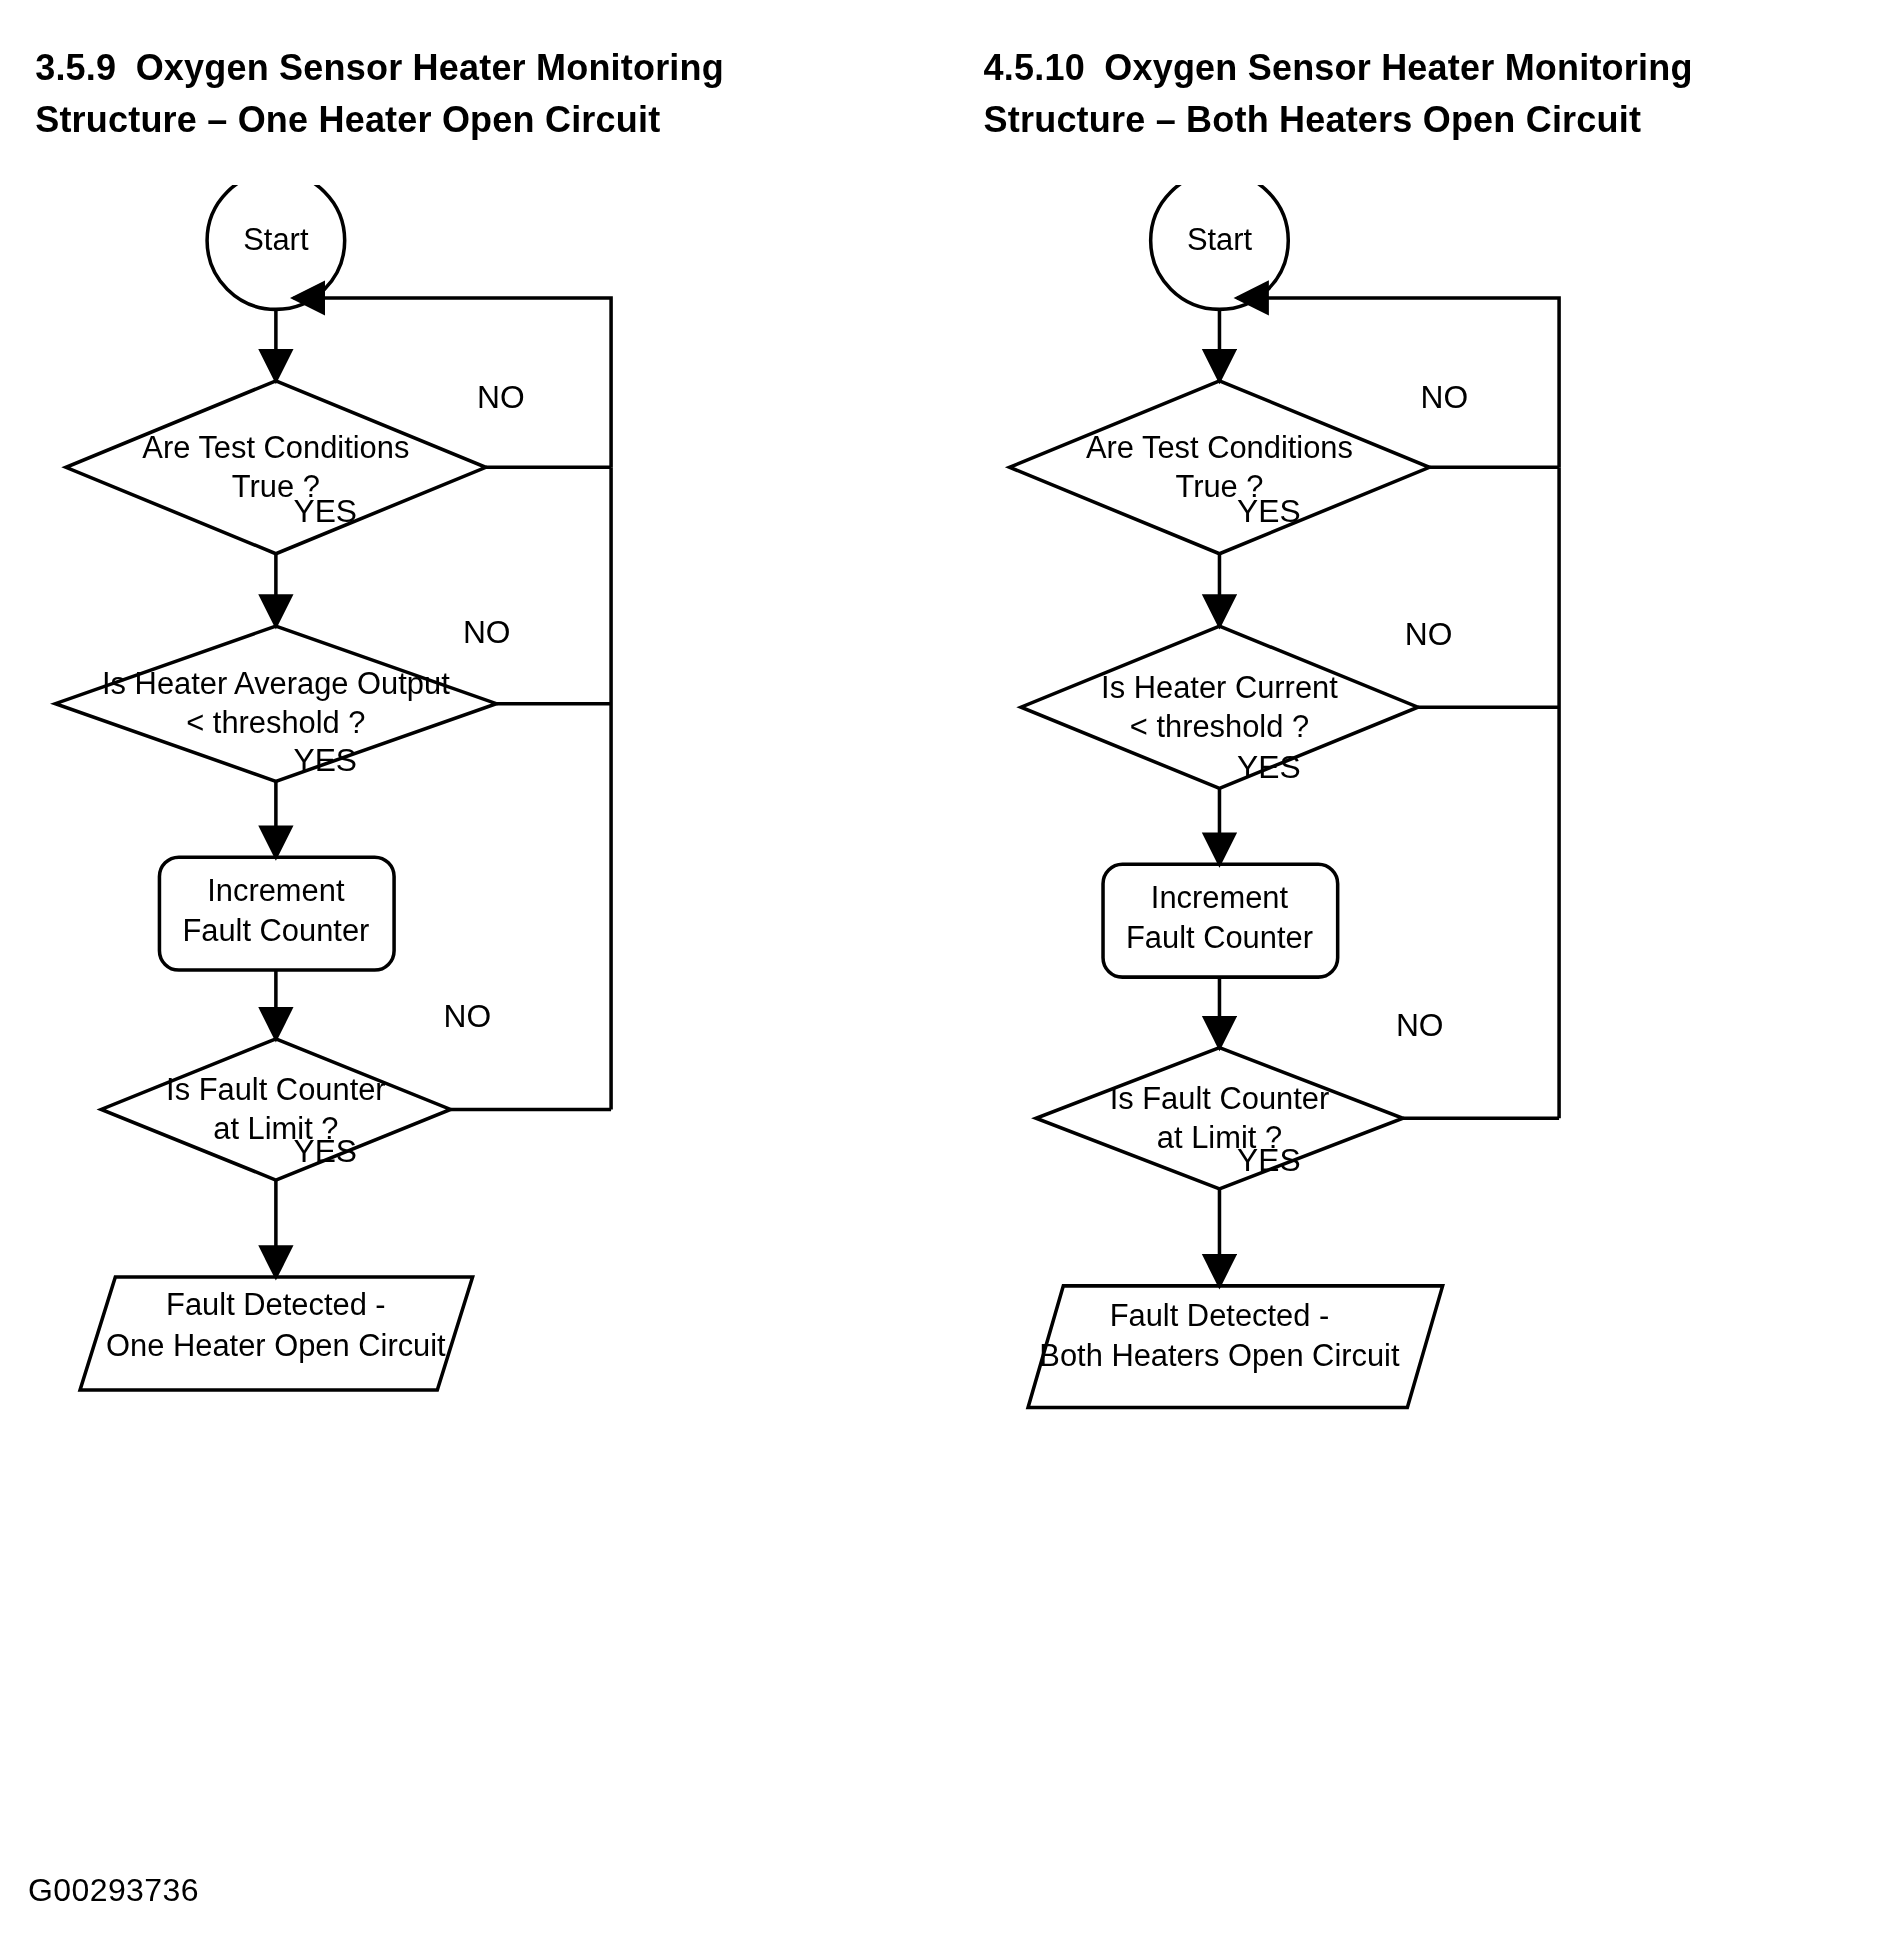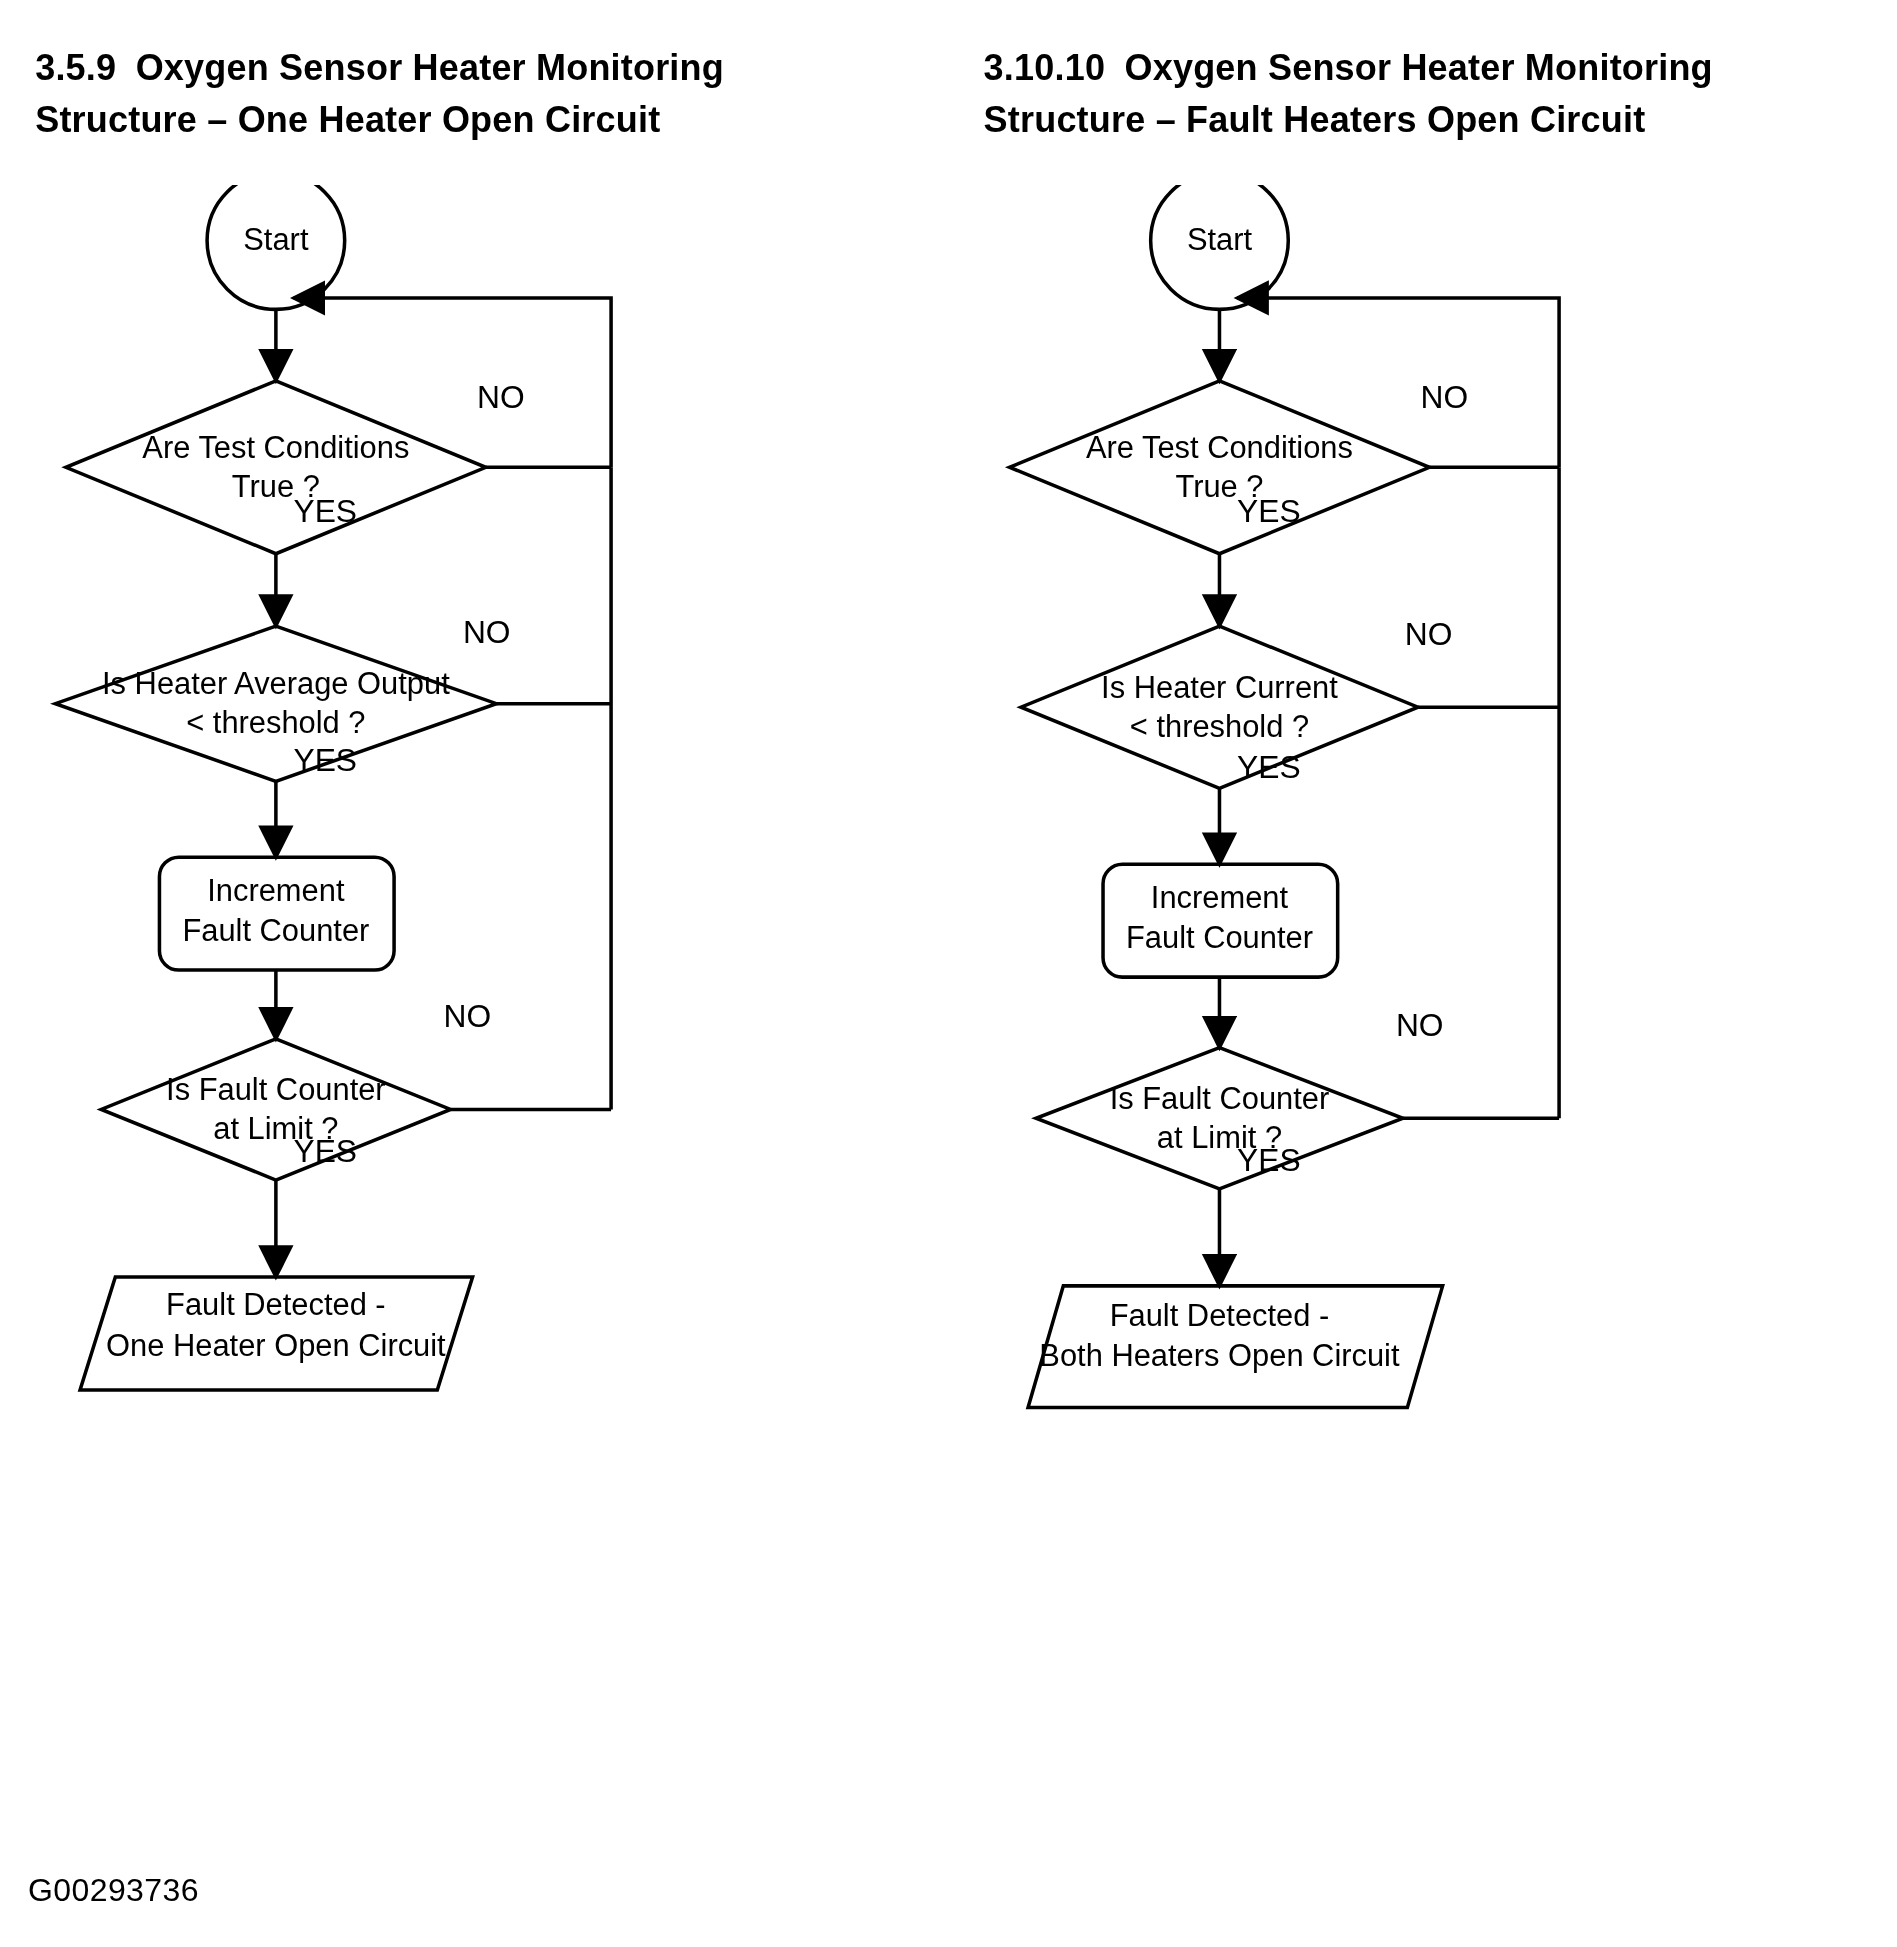--- a/index.html
+++ b/index.html
@@ -144,22 +144,22 @@
         <text class="edge-label" x="312" y="655">YES</text>
         <text class="edge-label" x="482" y="945">NO</text>
         <text class="edge-label" x="312" y="1098">YES</text>
       </g>
     </svg>
   </div>
 
   <div class="col col-right">
 
     <div class="heading">
-      <span class="num num-pad">3.10.10</span><span>Oxygen Sensor Heater Monitoring</span><br>
-      <span>Structure – Fault Heaters Open Circuit</span>
+      <span class="num num-pad">4.5.10</span><span>Oxygen Sensor Heater Monitoring</span><br>
+      <span>Structure – Both Heaters Open Circuit</span>
     </div>
 
     <svg class="flow-svg" viewBox="0 0 1040 1900">
       <defs>
         <marker id="arrowR" markerWidth="14" markerHeight="14" refX="9" refY="5" orient="auto">
           <path d="M0,0 L10,5 L0,10 z" fill="#000"></path>
         </marker>
       </defs>
       <g fill="none" stroke="#000" stroke-width="4">
 

